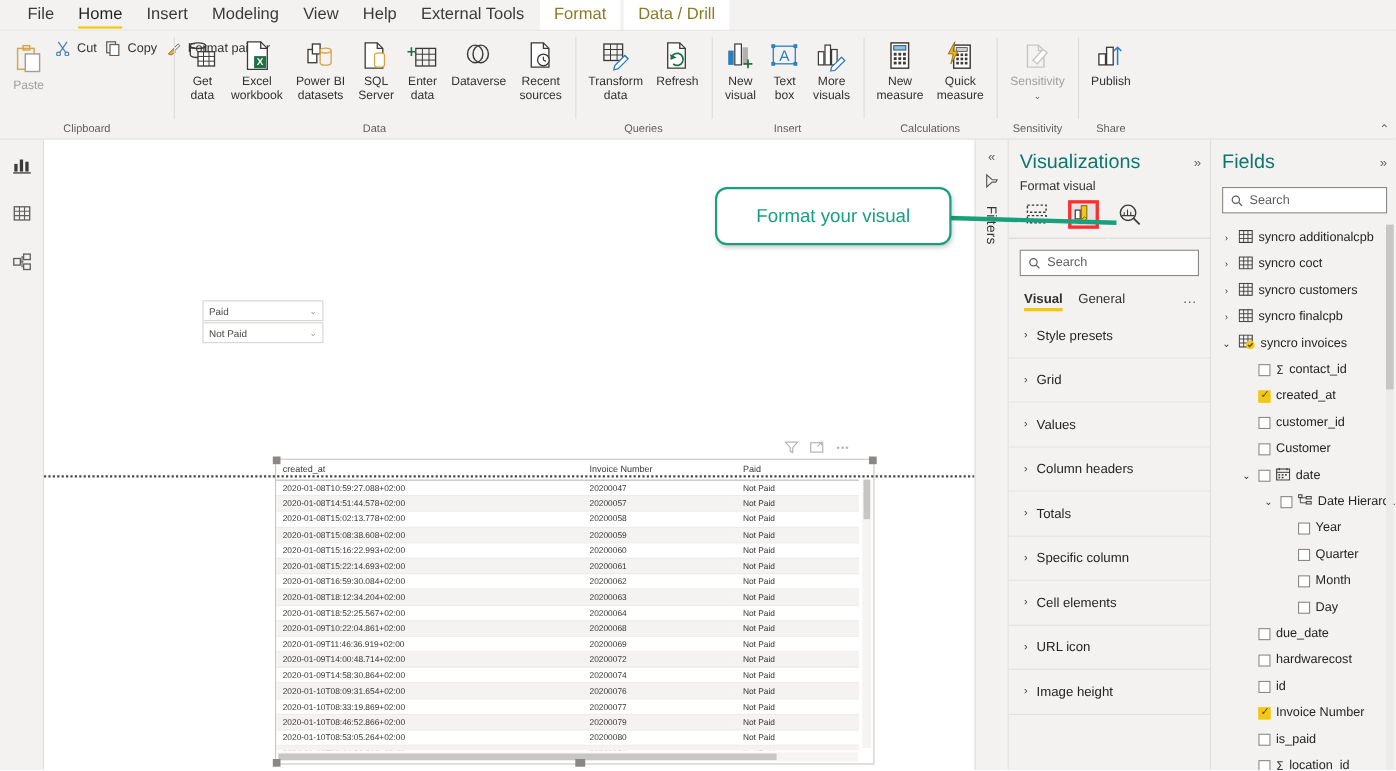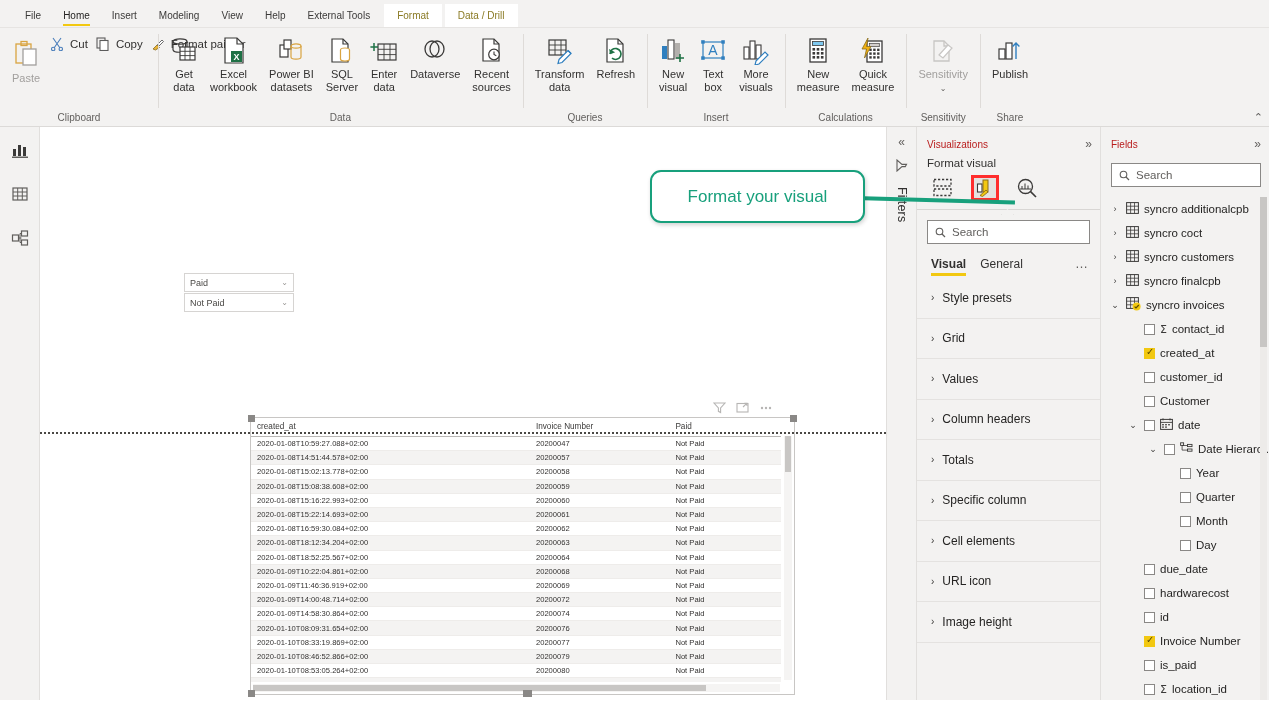--- a/index.html
+++ b/index.html
@@ -15,21 +15,21 @@
 
   
   .ribbon-tabs{
     height:28px; background:#f3f2f1;
     display:flex; align-items:flex-end;
     padding-left:14px;
     border-bottom:1px solid #e6e4e2;
     position:relative;
   }
   .rtab{
-    font-size:10px; color:#3b3a39;
+    font-size:15px; color:#3b3a39;
     padding:4px 11px 6px 11px; cursor:pointer;
     position:relative; white-space:nowrap;
   }
   .rtab.active{ font-weight:normal; color:#252423; }
   .rtab.active:after{
     content:''; position:absolute; left:11px; right:11px; bottom:1px;
     height:2.5px; background:#f2c811;
   }
   .rtab.context{
     background:#ffffff; color:#8a7a24; font-weight:normal;
@@ -183,21 +183,21 @@
 
   
   .vizpane{
     width:184px; background:#f3f2f1; border-left:1px solid #e1dfdd;
     display:flex; flex-direction:column; position:relative;
   }
   .pane-head{
     display:flex; align-items:center; justify-content:space-between;
     padding:10px 8px 6px 10px;
   }
-  .pane-title{ font-size:10px; color:#b91c1c; }
+  .pane-title{ font-size:18px; color:#0f766e; }
   .chev-dbl{ font-size:12px; color:#605e5c; cursor:pointer; }
   .pane-sub{ font-size:11.5px; color:#323130; padding:0 10px 4px 10px; }
   .viz-icons{
     display:flex; align-items:center; gap:14px; padding:2px 10px 8px 12px;
     position:relative;
   }
   .vicon{ width:28px; height:26px; display:flex; align-items:center; justify-content:center; cursor:pointer; }
   .vicon.sel{
     background:#e4e2e0; border:3px solid #ff2d2d;
   }

